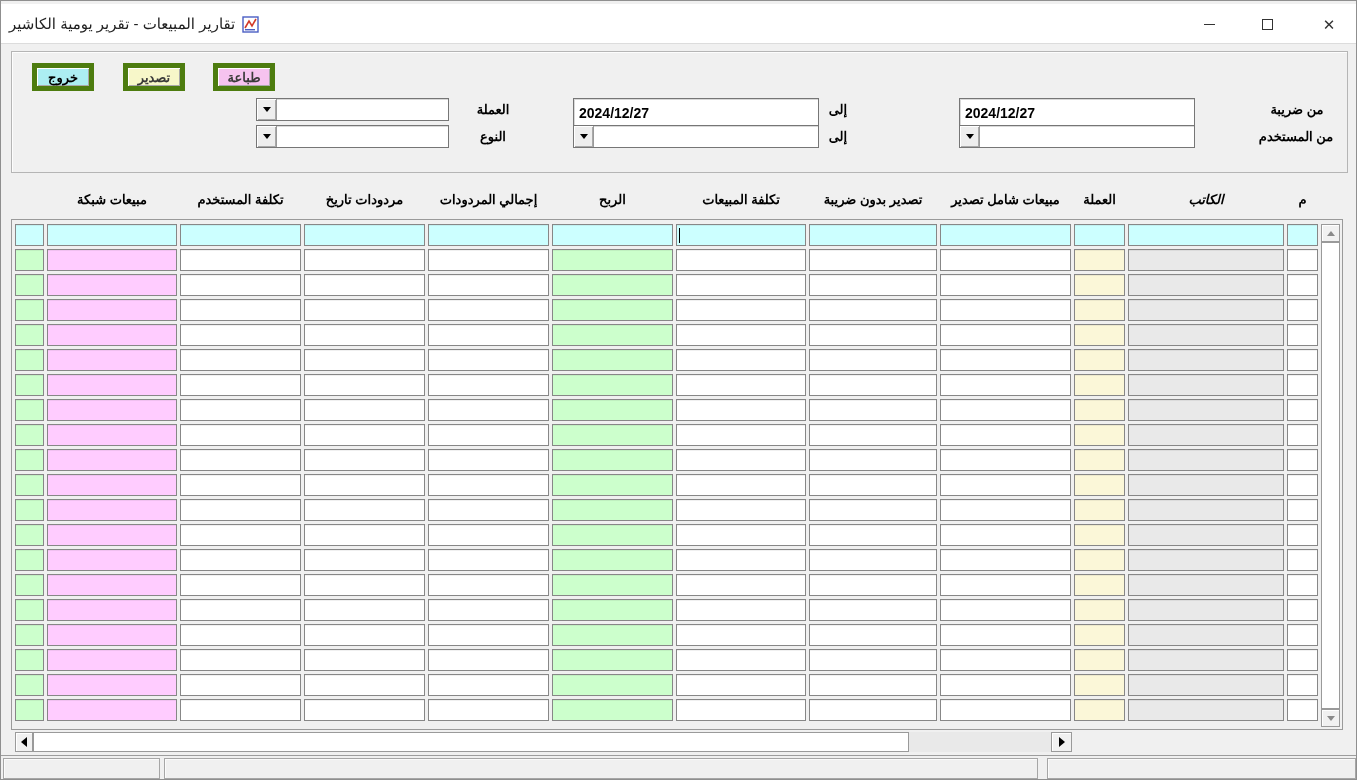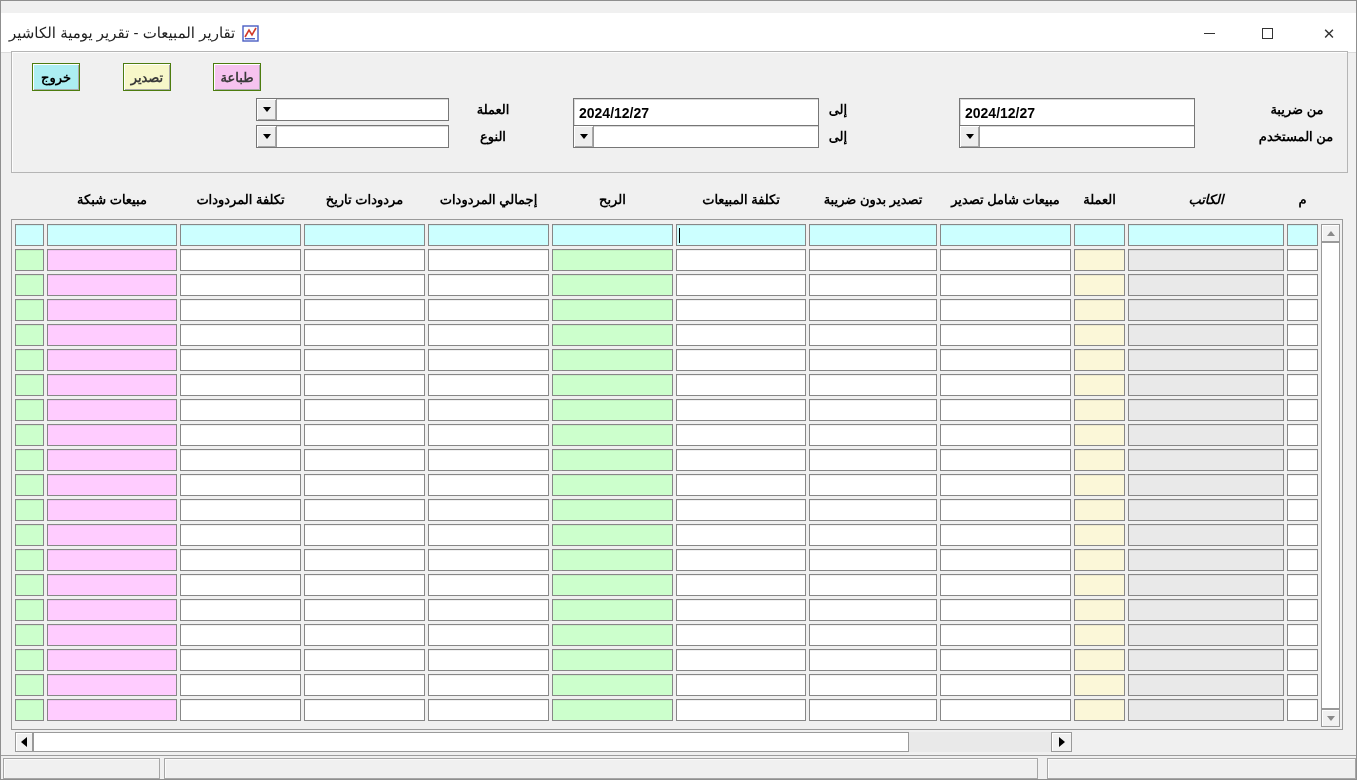--- a/index.html
+++ b/index.html
@@ -2,37 +2,37 @@
 <html><head>
 <meta charset="utf-8">
 <style>
   * { margin:0; padding:0; box-sizing:border-box; }
   html,body { width:1357px; height:780px; overflow:hidden;
     font-family:"Liberation Sans", sans-serif; background:#e8e8e8; }
   .window { position:relative; width:1357px; height:780px;
     background:#f0f0f0; border:1px solid #8f8f8f; overflow:hidden; }
 
   
-  .titlebar { position:absolute; left:0; top:12px; width:100%; height:40px;
+  .titlebar { position:absolute; left:0; top:3px; width:100%; height:40px;
     background:#ffffff; border-bottom:1px solid #dcdcdc; }
   .titlegroup { position:absolute; left:8px; top:0; height:40px;
     display:flex; align-items:center; gap:7px; }
   .apptitle { font-size:15px; color:#222; white-space:nowrap; }
   .appicon { width:17px; height:17px; display:inline-block; }
   .wctl { position:absolute; top:0; width:46px; height:40px; display:flex;
     align-items:center; justify-content:center; }
   .glyph-min { width:11px; height:1px; background:#333; display:block; }
   .glyph-max { width:11px; height:11px; border:1px solid #333; display:block; }
   .glyph-close { font-size:15px; color:#333; line-height:1; }
 
   
   .panel { position:absolute; left:10px; top:50px; width:1337px; height:122px;
     border:1px solid #b5b5b5; box-shadow:inset 1px 1px 0 #fdfdfd; }
-  .btn3d { position:absolute; top:62px; height:28px; width:48px;
-    border:1px solid #4d7c0f;
+  .btn3d { position:absolute; top:62px; height:28px; width:62px;
+    border:5px solid #4d7c0f;
     box-shadow:inset 1px 1px 0 #ffffff, inset -1px -1px 0 #a9a9a9;
     display:flex; align-items:center; justify-content:center;
     font-size:13px; font-weight:bold; cursor:default; }
   .btn-exit  { left:31px;  background:#aceef2; color:#000; }
   .btn-export{ left:122px; background:#f7f7c9; color:#3a3a3a; }
   .btn-print { left:212px; background:#f6c3ef; color:#3a3a3a; }
 
   .lbl { position:absolute; height:23px; line-height:23px; font-size:13px;
     font-weight:bold; color:#000; white-space:nowrap; text-align:center; }
   .tb { position:absolute; height:23px; background:#fff;
@@ -163,21 +163,21 @@
   <div class="combo" style="left:255px; top:124px; width:193px;">
     <span class="dd">
         <span class="arr-down"></span>
       </span>
     <span class="field" dir="rtl"></span>
   </div>
 
   <div class="gridhead">
       <div class="hcell" dir="rtl" style="width: 29px;"></div>
       <div class="hcell" dir="rtl" style="width: 130px;">مبيعات شبكة</div>
-      <div class="hcell" dir="rtl" style="width: 121px;">تكلفة المردودات</div>
+      <div class="hcell" dir="rtl" style="width: 121px;">تكلفة المستخدم</div>
       <div class="hcell" dir="rtl" style="width: 121px;">مردودات تاريخ</div>
       <div class="hcell" dir="rtl" style="width: 121px;">إجمالي المردودات</div>
       <div class="hcell" dir="rtl" style="width: 121px;">الربح</div>
       <div class="hcell" dir="rtl" style="width: 130px;">تكلفة المبيعات</div>
       <div class="hcell" dir="rtl" style="width: 128px;">تصدير بدون ضريبة</div>
       <div class="hcell" dir="rtl" style="width: 131px;">مبيعات شامل تصدير</div>
       <div class="hcell" dir="rtl" style="width: 51px;">العملة</div>
       <div class="hcell" dir="rtl" style="width: 156px; font-style: italic;">الكاتب</div>
       <div class="hcell" dir="rtl" style="width: 31px;">م</div>
     </div>

